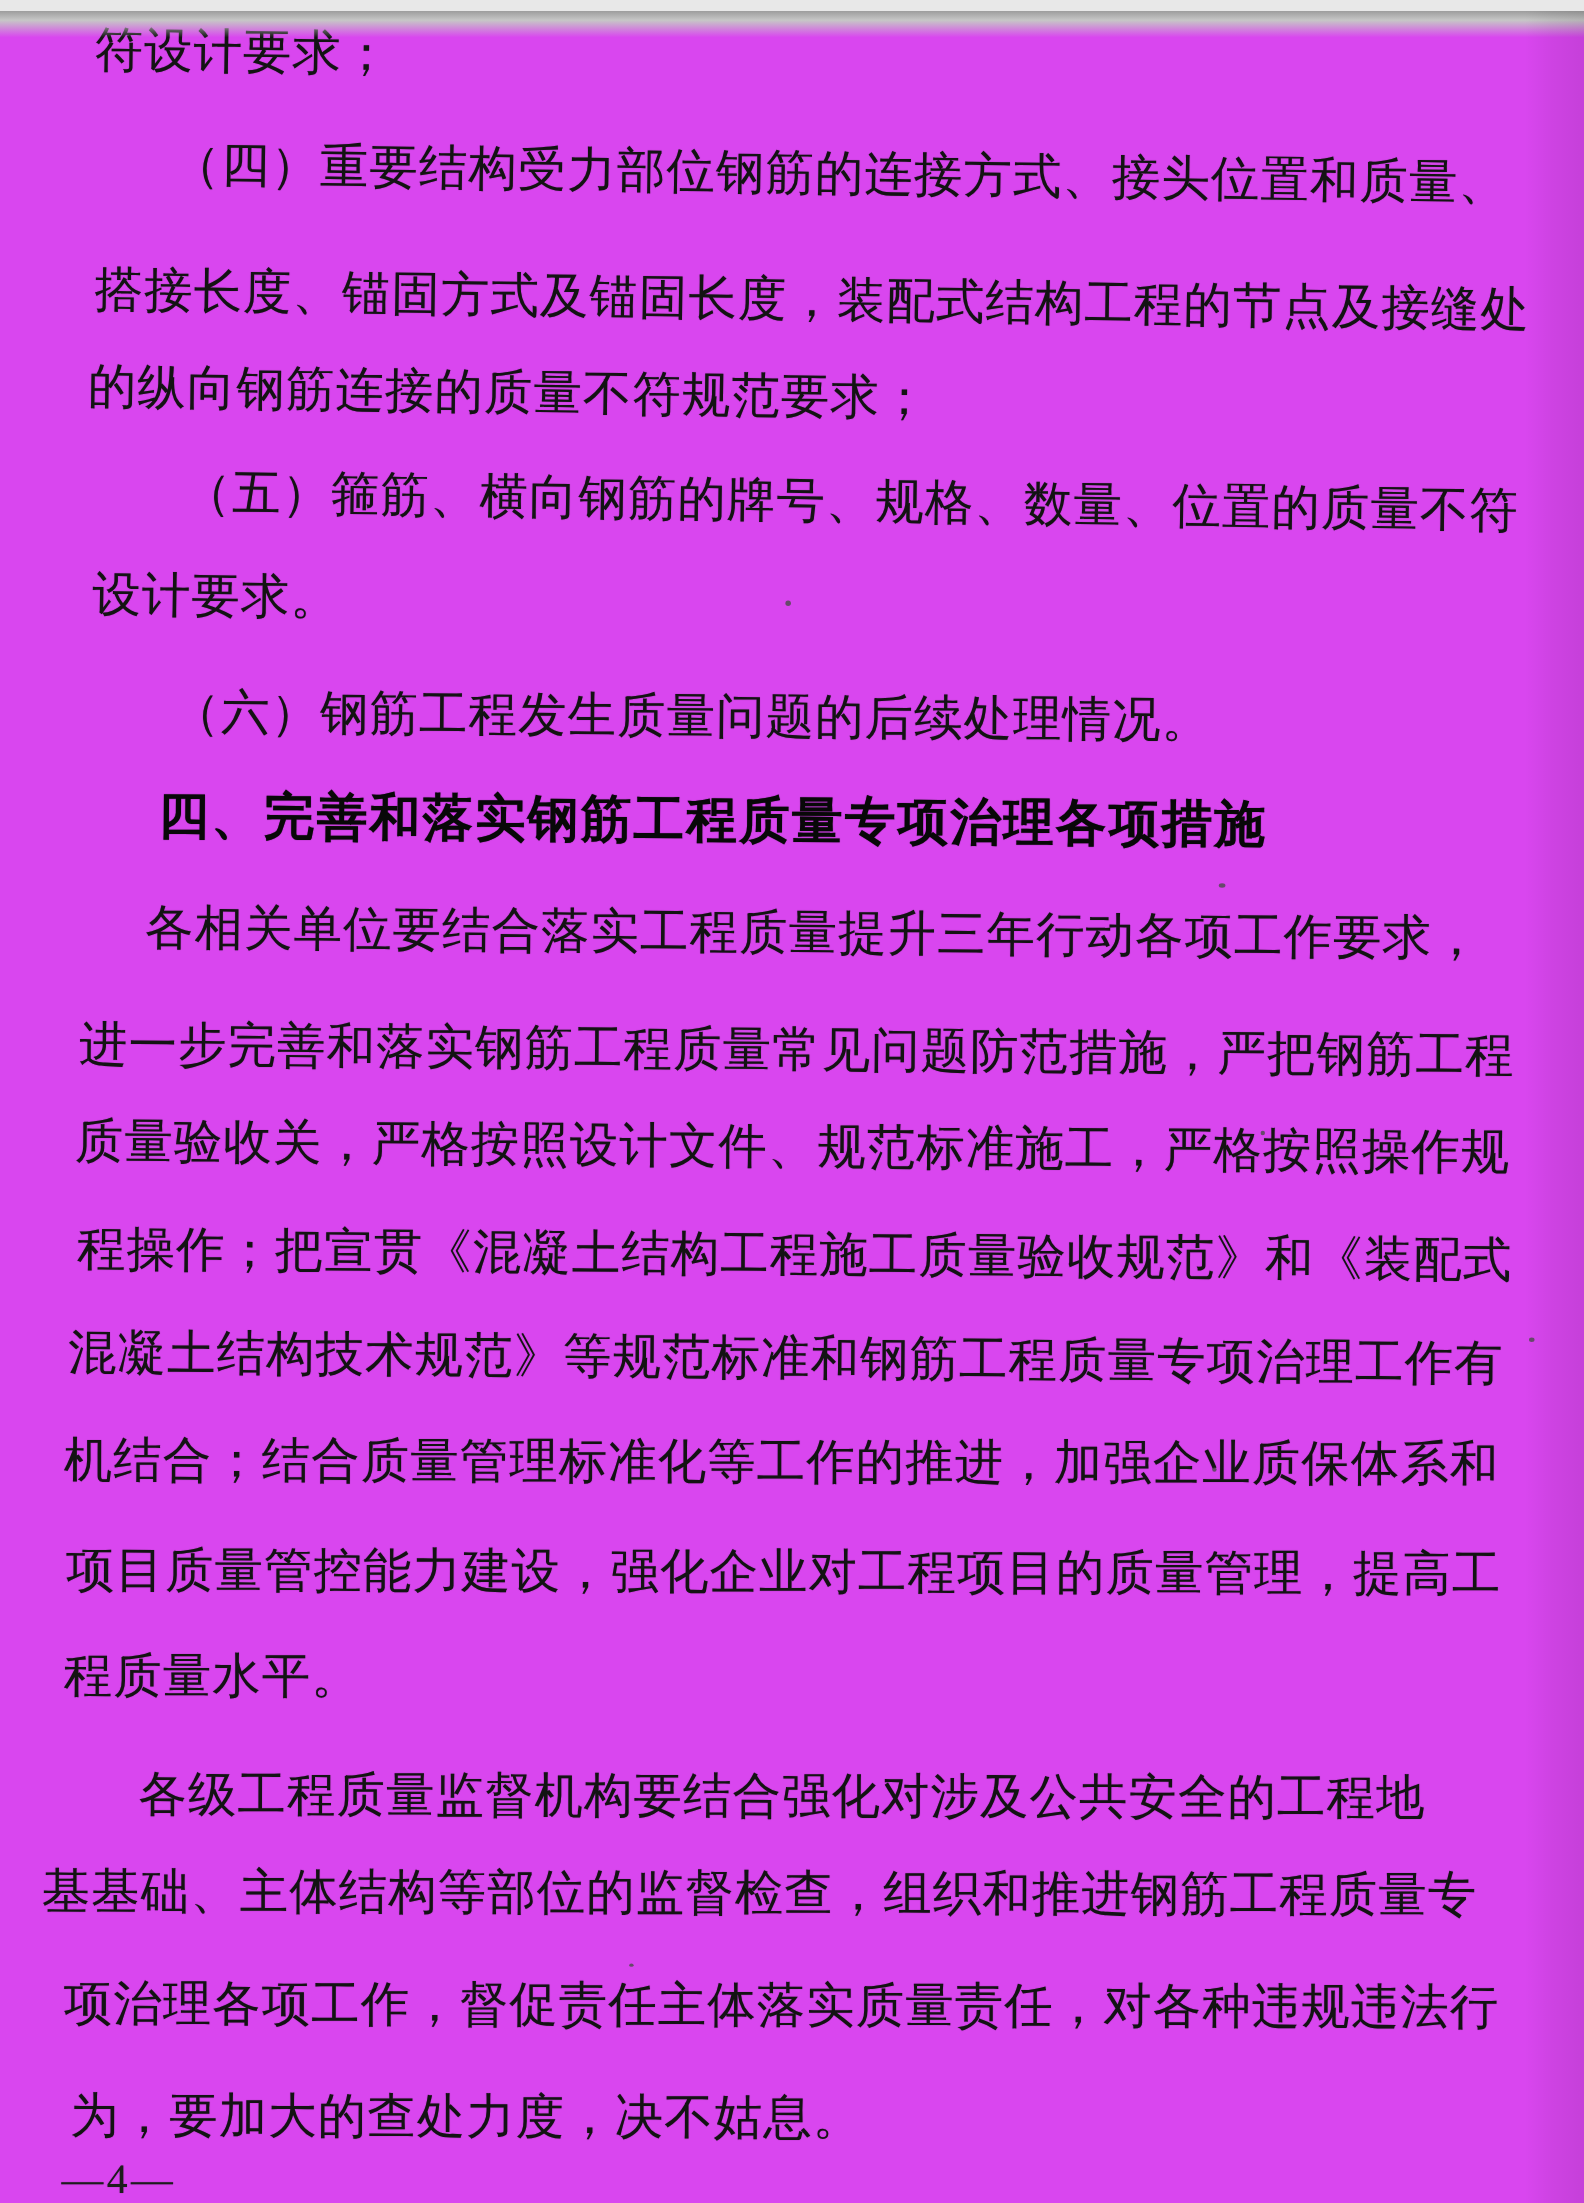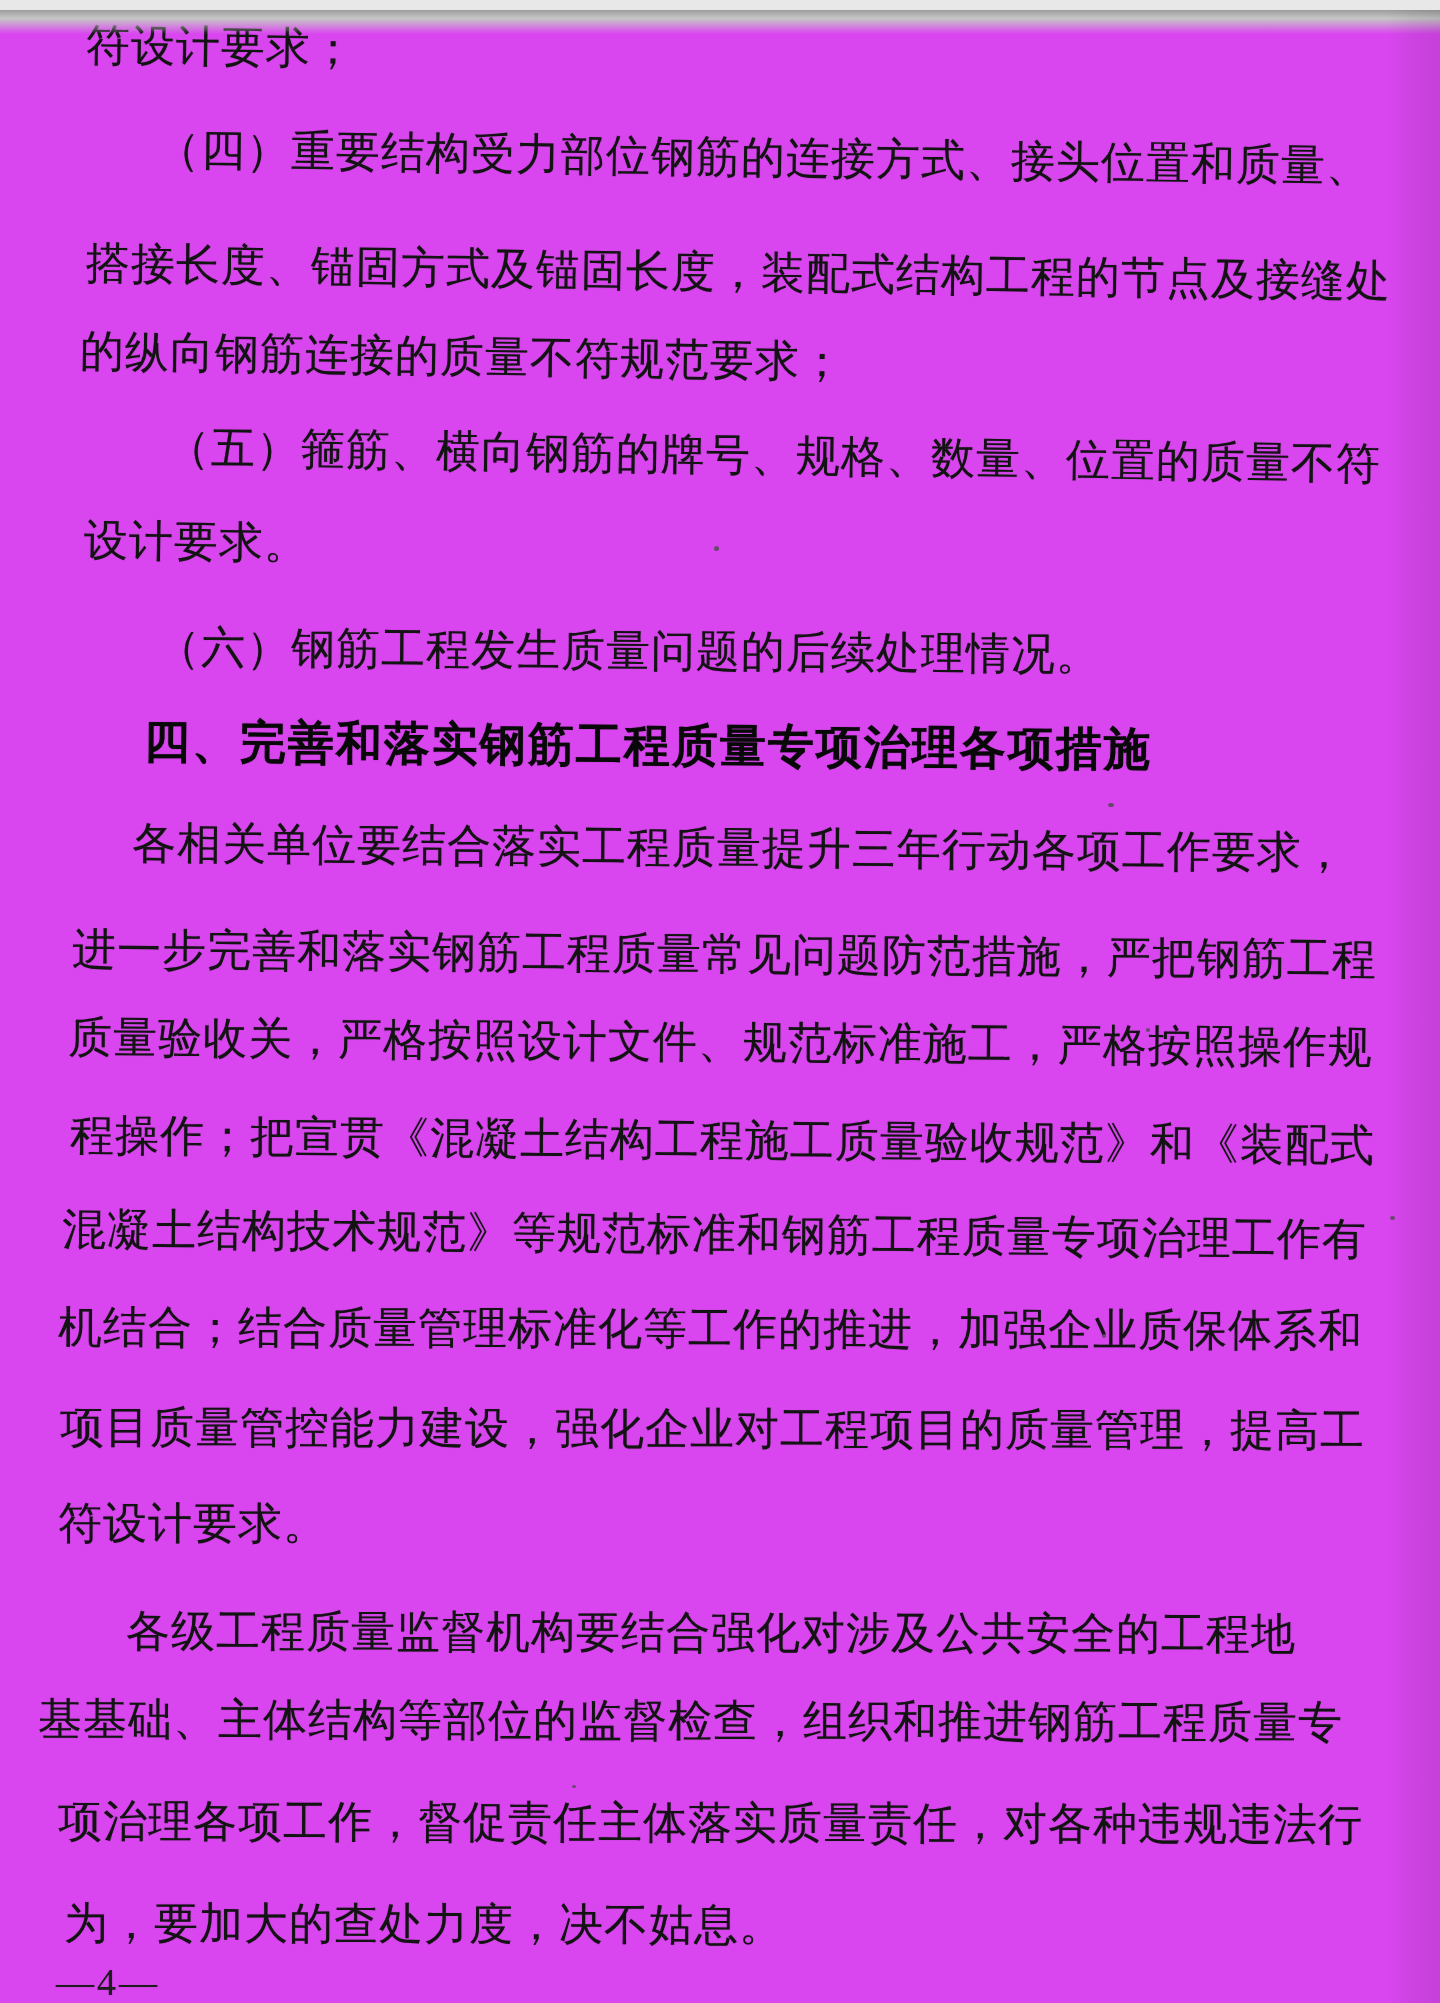--- a/index.html
+++ b/index.html
@@ -49,21 +49,21 @@
     <div class="line sk-a" style="top:503px;left:84px">设计要求。</div>
     <div class="line sk-b" style="top:610px;left:156px">（六）钢筋工程发生质量问题的后续处理情况。</div>
     <div class="line heading sk-b" style="top:703px;left:144px">四、完善和落实钢筋工程质量专项治理各项措施</div>
     <div class="line sk-b" style="top:806px;left:132px">各相关单位要结合落实工程质量提升三年行动各项工作要求，</div>
     <div class="line sk-b" style="top:912px;left:72px">进一步完善和落实钢筋工程质量常见问题防范措施，严把钢筋工程</div>
     <div class="line sk-b" style="top:1000px;left:68px">质量验收关，严格按照设计文件、规范标准施工，严格按照操作规</div>
     <div class="line sk-b" style="top:1098px;left:70px">程操作；把宣贯《混凝土结构工程施工质量验收规范》和《装配式</div>
     <div class="line sk-b" style="top:1192px;left:62px">混凝土结构技术规范》等规范标准和钢筋工程质量专项治理工作有</div>
     <div class="line sk-c" style="top:1290px;left:58px">机结合；结合质量管理标准化等工作的推进，加强企业质保体系和</div>
     <div class="line sk-c" style="top:1390px;left:60px">项目质量管控能力建设，强化企业对工程项目的质量管理，提高工</div>
-    <div class="line sk-c" style="top:1486px;left:58px">符设计要求。</div>
+    <div class="line sk-c" style="top:1486px;left:58px">程质量水平。</div>
     <div class="line sk-c" style="top:1594px;left:126px">各级工程质量监督机构要结合强化对涉及公共安全的工程地</div>
     <div class="line sk-c" style="top:1682px;left:38px">基基础、主体结构等部位的监督检查，组织和推进钢筋工程质量专</div>
     <div class="line sk-c" style="top:1784px;left:58px">项治理各项工作，督促责任主体落实质量责任，对各种违规违法行</div>
     <div class="line sk-c" style="top:1886px;left:64px">为，要加大的查处力度，决不姑息。</div>
     <div class="line pagenum" style="top:1944px;left:56px">—4—</div>
   </div>
 
   <div class="edge-top"></div>
   <div class="edge-right"></div>
   <div class="speck" style="top:536px;left:714px;width:5px;height:5px"></div>

